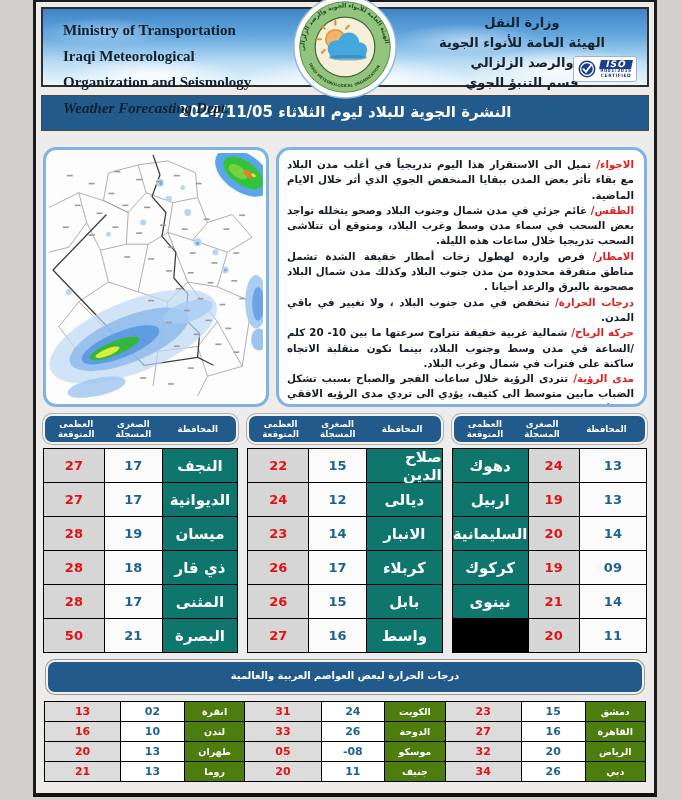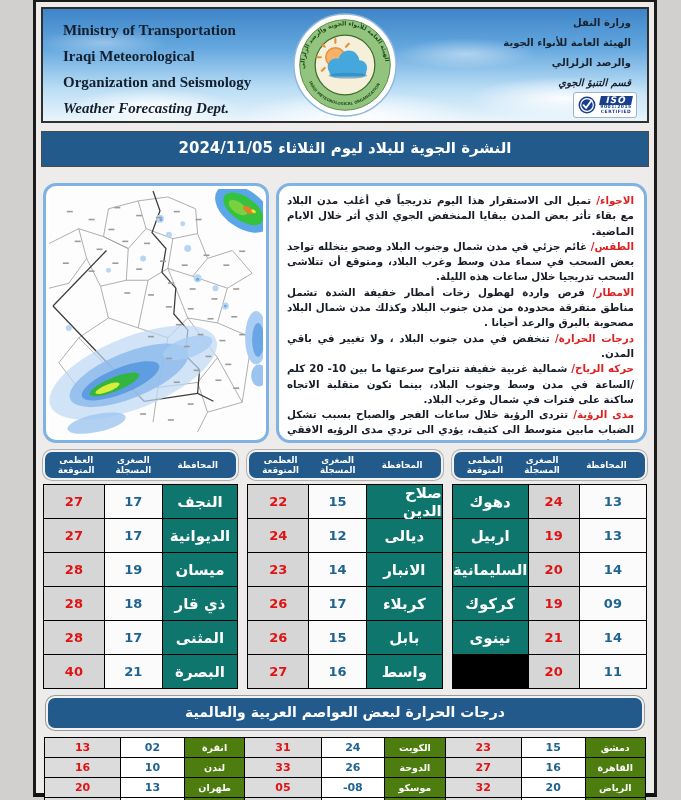--- a/index.html
+++ b/index.html
@@ -11,36 +11,36 @@
   }
   .page{
     position:absolute;left:33px;top:0;width:624px;height:797px;
     box-sizing:border-box;
     background:#edecea;
     border-left:3px solid #1b1b1b;border-right:3px solid #1b1b1b;
     border-top:2px solid #1b1b1b;border-bottom:4px solid #111;
   }
   
   .header{
-    position:relative;margin:5px 5px 8px;height:116px;
+    position:relative;margin:5px 5px 8px;height:80px;
     border:2px solid #2f2f2f;box-sizing:border-box;
     background:
       radial-gradient(ellipse 120px 26px at 18% 88%, rgba(255,255,255,.95), rgba(255,255,255,0) 72%),
       radial-gradient(ellipse 150px 34px at 52% 96%, rgba(255,255,255,.98), rgba(255,255,255,0) 75%),
       radial-gradient(ellipse 130px 30px at 86% 80%, rgba(255,255,255,.92), rgba(255,255,255,0) 72%),
       radial-gradient(ellipse 100px 22px at 70% 40%, rgba(255,255,255,.45), rgba(255,255,255,0) 70%),
       radial-gradient(ellipse 90px 20px at 10% 30%, rgba(255,255,255,.35), rgba(255,255,255,0) 70%),
       linear-gradient(180deg,#3e85c8 0%,#65a8df 35%,#b8dcf4 70%,#e9f5fc 100%);
   }
   .eng{position:absolute;left:20px;top:8px;color:#141f2e;
     font-family:"Liberation Serif",serif;font-weight:bold;font-size:15px;line-height:26px;}
   .eng .it{font-style:italic;}
-  .arab{position:absolute;right:16px;top:4px;width:218px;text-align:right;
-    color:#18222f;font-weight:bold;font-size:10px;line-height:20px;direction:rtl;}
-  .arab .it{font-style:italic;}
+  .arab{position:absolute;right:16px;top:4px;width:218px;text-align:center;
+    color:#18222f;font-weight:bold;font-size:13px;line-height:20px;direction:rtl;}
+  .arab .it{}
   .logo{position:absolute;left:50%;top:50%;transform:translate(-50%,-50%);width:106px;height:106px;}
   .iso{
     position:absolute;right:10px;bottom:3px;width:64px;height:26px;background:#fff;
     border:1px solid #9db4c9;border-radius:3px;display:flex;align-items:center;gap:2px;padding:1px 3px;box-sizing:border-box;
   }
   .iso-text{display:flex;flex-direction:column;align-items:center;line-height:1;flex:1;}
   .iso-text b{color:#fff;background:#1b3f8f;font-size:9px;padding:0 6px;transform:skewX(-12deg);letter-spacing:1px;}
   .iso-text small{color:#1b3f8f;font-size:4.5px;font-weight:bold;letter-spacing:.5px;}
   
   .titlebar{
@@ -75,21 +75,21 @@
     background:#000;gap:1px;border:1px solid #000;
   }
   .cell{height:33px;display:flex;align-items:center;justify-content:center;font-weight:bold;}
   .cell.city{background:#0f766e;color:#fff;font-size:15px;}
   .cell.min{background:#fbfbfb;color:#1f6391;font-size:13px;}
   .cell.max{background:#d6d6d6;color:#e01313;font-size:13px;}
   .num{direction:ltr;unicode-bidi:embed;}
   
   .world-banner{
     margin:7px 10px 0;height:30px;background:#235a8c;border:2px solid #f2f2f2;box-shadow:0 0 0 1px #9a9a9a;
-    border-radius:9px;color:#fff;font-weight:bold;font-size:14px;line-height:28px;text-align:center;direction:rtl;
+    border-radius:9px;color:#fff;font-weight:bold;font-size:10px;line-height:28px;text-align:center;direction:rtl;
   }
   .world-table{
     margin:7px 8px 0;display:grid;direction:rtl;
     grid-template-columns:repeat(3,.95fr 1fr 1.2fr);
     background:#000;gap:1px;border:1px solid #000;
   }
   .wcell{height:19px;display:flex;align-items:center;justify-content:center;font-weight:bold;}
   .wcell.city{background:#4d7c0f;color:#fff;font-size:9.5px;}
   .wcell.min{background:#fff;color:#1f6391;font-size:11px;}
   .wcell.max{background:#dcdcdc;color:#e01313;font-size:11px;}
@@ -375,21 +375,21 @@
           <div class="cell min num">19</div>
           <div class="cell max num">28</div>
         <div class="cell city">ذي قار</div>
           <div class="cell min num">18</div>
           <div class="cell max num">28</div>
         <div class="cell city">المثنى</div>
           <div class="cell min num">17</div>
           <div class="cell max num">28</div>
         <div class="cell city">البصرة</div>
           <div class="cell min num">21</div>
-          <div class="cell max num">40</div>
+          <div class="cell max num">50</div>
       </div>
     </div>
   </div>
 
   <div class="world-banner">درجات الحرارة لبعض العواصم العربية والعالمية</div>
 
   <div class="world-table">
     <div class="wcell city">دمشق</div>
       <div class="wcell min num">15</div>
       <div class="wcell max num">23</div>

